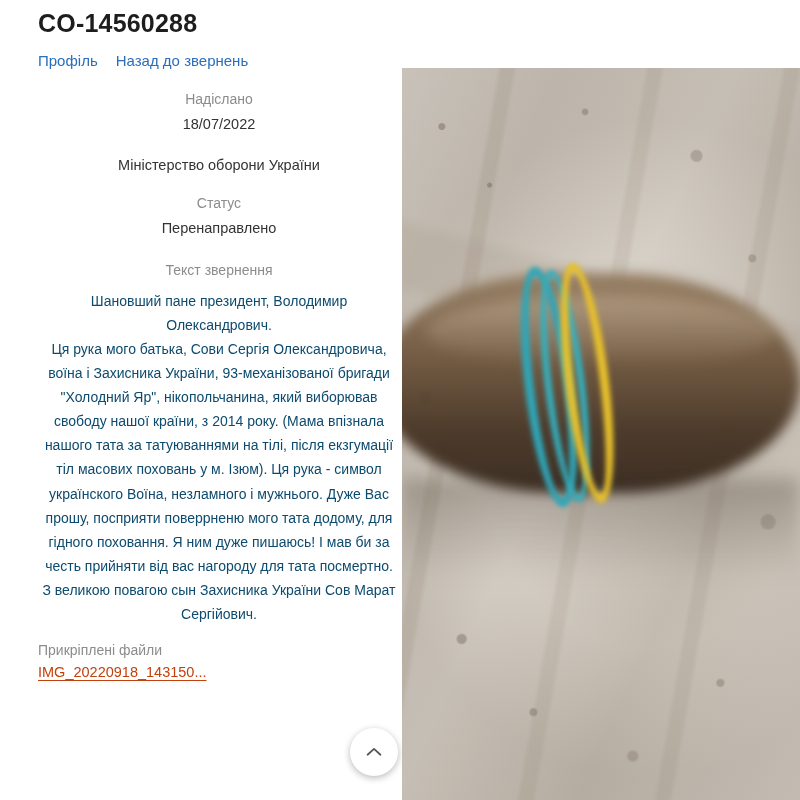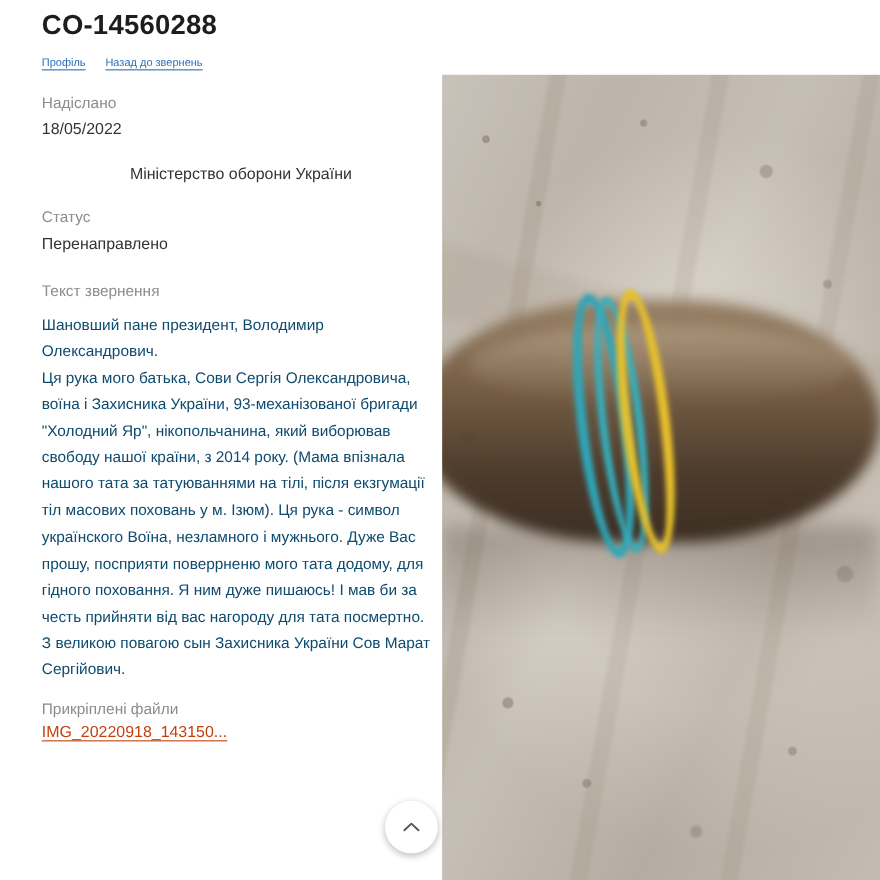--- a/index.html
+++ b/index.html
@@ -39,28 +39,28 @@
     margin: 8px 0 0 0;
     line-height: 1.2;
   }
   .links-row {
     margin-top: 14px;
     display: flex;
     gap: 18px;
     align-items: baseline;
   }
   .link {
-    font-size: 10px;
+    font-size: 15px;
     color: #2a6ebb;
-    text-decoration: underline;
     text-underline-offset: 3px;
     cursor: pointer;
   }
   .field-block {
     margin-top: 20px;
+    text-align: center;
   }
   .field-label {
     font-size: 14px;
     color: #8c8c8c;
     line-height: 1.5;
     margin-bottom: 3px;
   }
   .field-value {
     font-size: 14.5px;
     color: #333333;
@@ -229,21 +229,21 @@
 
     <h1 class="case-title">CO-14560288</h1>
 
     <div class="links-row">
       <span class="link">Профіль</span>
       <span class="link">Назад до звернень</span>
     </div>
 
     <div class="field-block">
       <div class="field-label">Надіслано</div>
-      <div class="field-value">18/05/2022</div>
+      <div class="field-value">18/07/2022</div>
     </div>
 
     <div class="org-line">Міністерство оборони України</div>
 
     <div class="field-block">
       <div class="field-label">Статус</div>
       <div class="field-value">Перенаправлено</div>
     </div>
 
     <div class="field-block">

